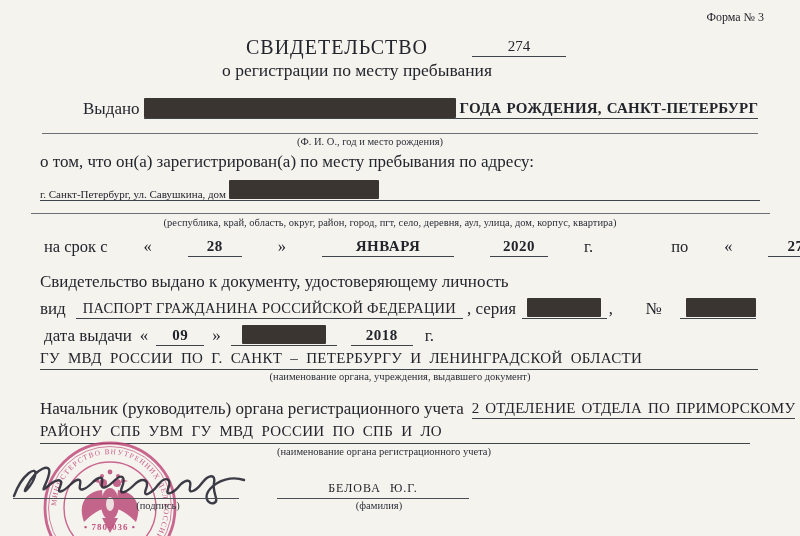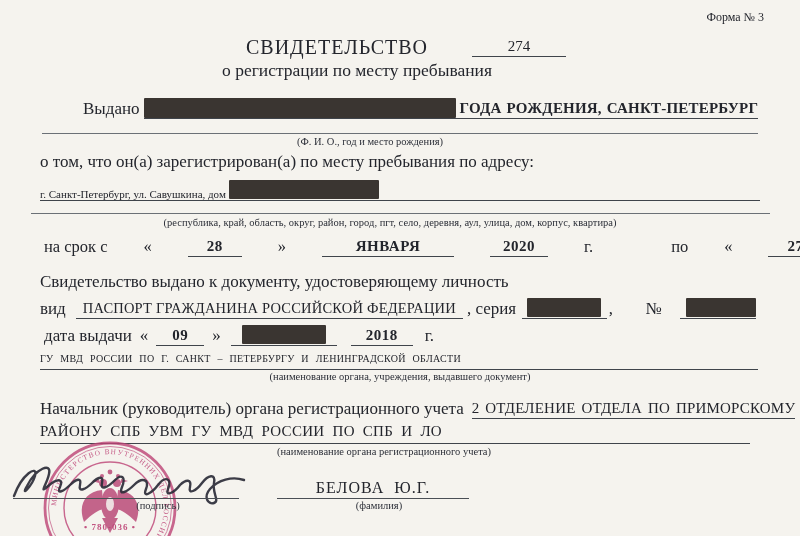--- a/index.html
+++ b/index.html
@@ -58,37 +58,37 @@
 
   .date-row{top:324px;left:40px;display:flex;align-items:flex-end;font-size:17px;height:22px;}
   .date-row .txt{line-height:20px;margin:0 4px;}
   .cell.dday{width:48px;}
   .month-slot{border-bottom:1.5px solid #3f444b;width:106px;height:22px;display:flex;
     align-items:flex-end;justify-content:center;margin:0 6px;}
   .month-redaction{width:84px;height:19px;margin-bottom:1px;}
   .cell.dyear{width:62px;margin:0 8px;}
 
   .issuer-line{top:349px;left:40px;right:42px;height:20px;border-bottom:1.6px solid #3f444b;
-    font-size:10px;line-height:19px;letter-spacing:.3px;word-spacing:4px;}
+    font-size:15px;line-height:19px;letter-spacing:.3px;word-spacing:4px;}
   .caption-issuer{top:371px;left:40px;right:40px;}
 
   .authority-row{top:396px;left:40px;right:38px;height:23px;display:flex;align-items:flex-end;}
   .authority-label{font-size:17px;line-height:21px;margin-right:8px;}
   .authority-value1{flex:1;border-bottom:1.5px solid #3f444b;font-size:15px;line-height:20px;
     text-align:center;letter-spacing:.2px;word-spacing:2px;}
   .authority-line2{top:422px;left:40px;right:50px;height:21px;border-bottom:1.5px solid #3f444b;
     font-size:15px;line-height:19px;letter-spacing:.3px;word-spacing:4px;font-family:Liberation Serif, serif;}
   .caption-authority{top:446px;left:277px;width:196px;}
 
   .stamp-svg{position:absolute;left:32px;top:438px;}
   .signature-svg{position:absolute;left:6px;top:458px;}
   .signature-cell{top:479px;left:13px;width:226px;height:19px;border-bottom:1.5px solid #4a4f55;}
   .caption-podpis{top:500px;left:118px;width:80px;color:#33353d;}
   .familia-cell{top:479px;left:277px;width:192px;height:19px;border-bottom:1.5px solid #4a4f55;
-    text-align:center;font-size:16px;line-height:18px;letter-spacing:1px;word-spacing:5px;}
+    text-align:center;font-size:12px;line-height:18px;letter-spacing:1px;word-spacing:5px;}
   .caption-familia{top:500px;left:283px;width:192px;}
 </style>
 </head>
 <body>
 
 <div class="page">
 
   <div class="abs form-number">Форма № 3</div>
 
   <div class="abs title-main">СВИДЕТЕЛЬСТВО</div>

